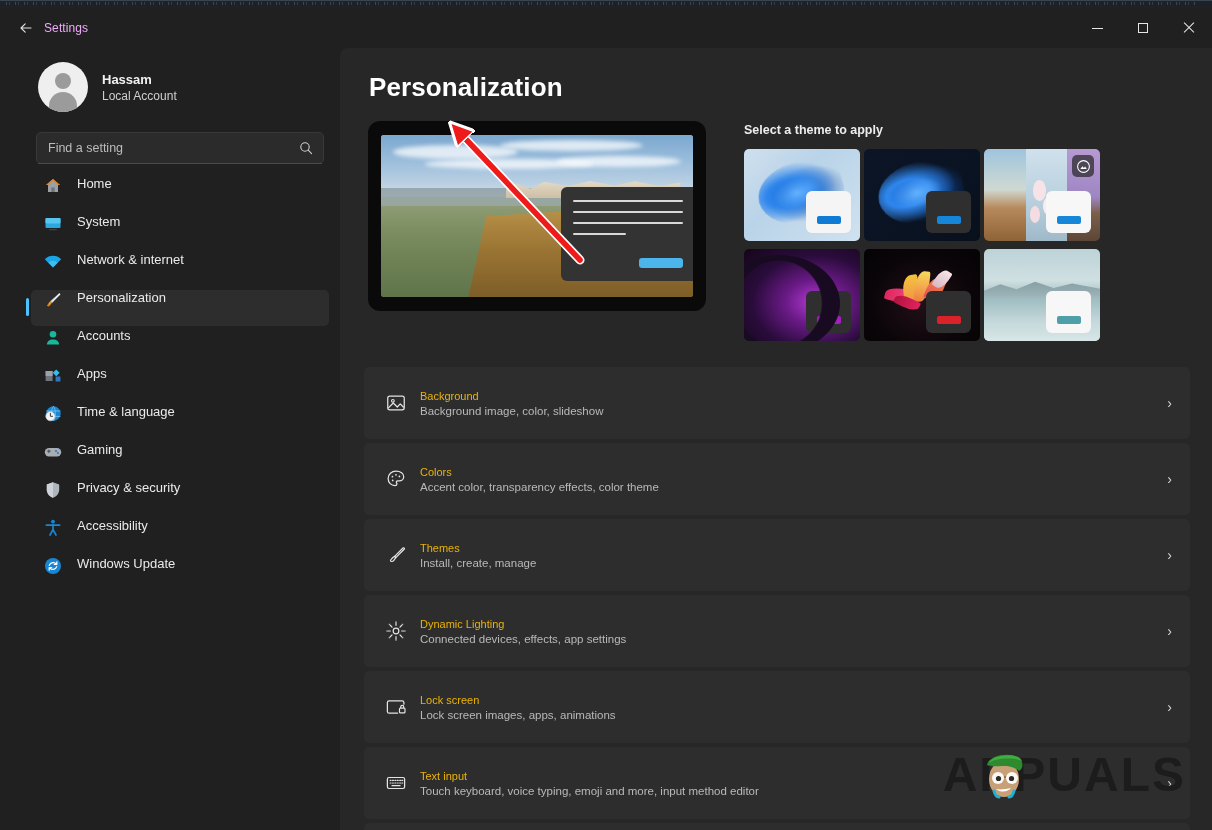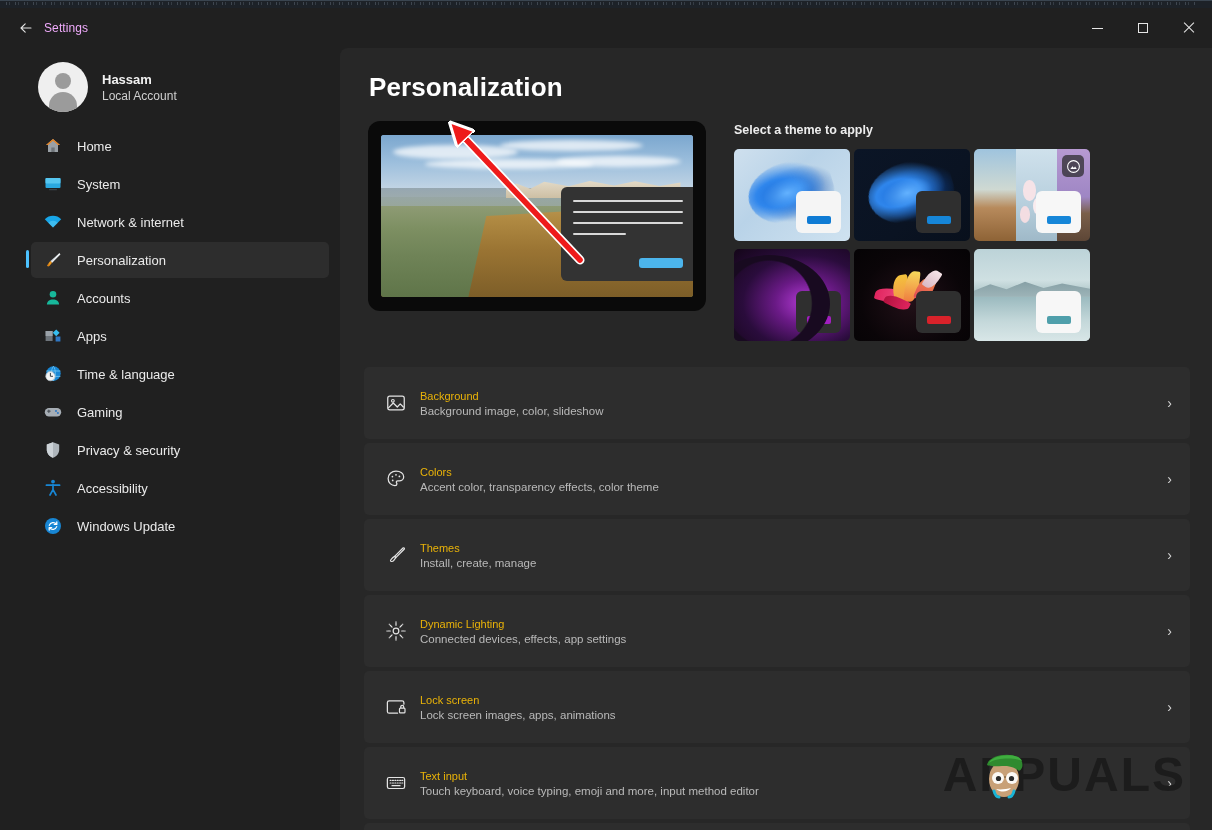--- a/index.html
+++ b/index.html
@@ -102,42 +102,42 @@
   .search-input {
     background: transparent; border: none; outline: none; color: #c8c8c8;
     font-size: 12.5px; font-family: "Liberation Sans", sans-serif;
     padding-left: 11px; width: 240px;
   }
   .search-input::placeholder { color: #bcbcbc; }
   .search-icon { position: absolute; right: 10px; top: 8px; }
 
   .nav { margin-top: 2px; }
   .nav-item {
-    position: relative; display: flex; align-items: center; gap: 14px;
+    position: relative; display: flex; align-items: flex-start; gap: 14px;
     height: 36px; margin: 2px 11px; padding-left: 12px;
     border-radius: 5px; cursor: pointer;
   }
   .nav-item.active { background: #2d2d2d; }
   .nav-item.active::before {
     content: ""; position: absolute; left: -5px; top: 8px;
     width: 3px; height: 18px; border-radius: 2px; background: #4cc2ff;
   }
   .nav-label { font-size: 13px; color: #eaeaea; }
   .nav-icon { width: 20px; height: 20px; flex: none; position: relative; }
 
   
   .content {
     flex: 1; background: #272727; border-top-left-radius: 8px;
     position: relative; overflow: hidden;
   }
   .page-title {
     font-size: 26px; font-weight: 600; color: #ffffff;
     padding: 24px 0 0 5px; letter-spacing: .1px;
   }
-  .top-area { display: flex; gap: 28px; padding: 18px 0 0 4px; }
+  .top-area { display: flex; gap: 38px; padding: 18px 0 0 4px; }
 
   
   .monitor {
     width: 338px; height: 190px; background: #0a0a0a; border-radius: 12px;
     padding: 14px 13px; flex: none;
   }
   .screen {
     width: 100%; height: 100%; border-radius: 3px; overflow: hidden; position: relative;
     background: linear-gradient(to bottom, #8fb4d8 0%, #a9c6e0 18%, #c8d8e2 30%, #9aa878 46%, #b98f52 62%, #a8792f 78%, #8d6a2c 100%);
   }
@@ -311,20 +311,29 @@
           <div class="avatar">
             <div class="head"></div>
             <div class="body"></div>
           </div>
           <div class="acct-text">
             <div class="acct-name">Hassam</div>
             <div class="acct-sub">Local Account</div>
           </div>
         </div>
 
+        <div class="searchbox">
+          <input class="search-input" type="text" placeholder="Find a setting" style="">
+          <span class="search-icon">
+            <svg width="14" height="14" viewBox="0 0 14 14" fill="none">
+              <circle cx="6" cy="6" r="4.2" stroke="#cfcfcf" stroke-width="1.1"></circle>
+              <path d="M9.2 9.2L12.6 12.6" stroke="#cfcfcf" stroke-width="1.1" stroke-linecap="round"></path>
+            </svg>
+          </span>
+        </div>
 
         <div class="nav">
 
           <div class="nav-item">
             <span class="nav-icon">
               <svg width="20" height="20" viewBox="0 0 20 20">
                 <path d="M10 3L3 9h2v7h10V9h2z" fill="#9aa0a6"></path>
                 <path d="M10 3L3 9h2l5-4.2L15 9h2z" fill="#e8821e"></path>
                 <rect x="8.3" y="11.5" width="3.4" height="4.5" fill="#6f757a"></rect>
               </svg>

